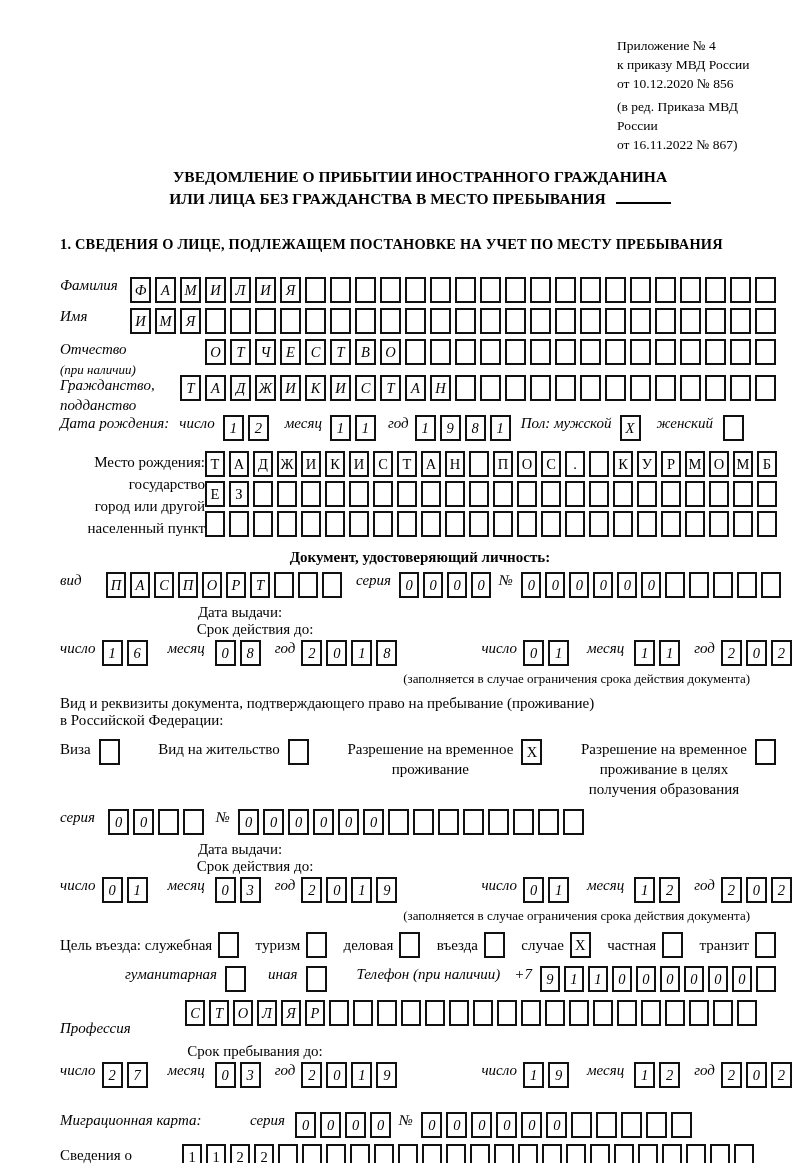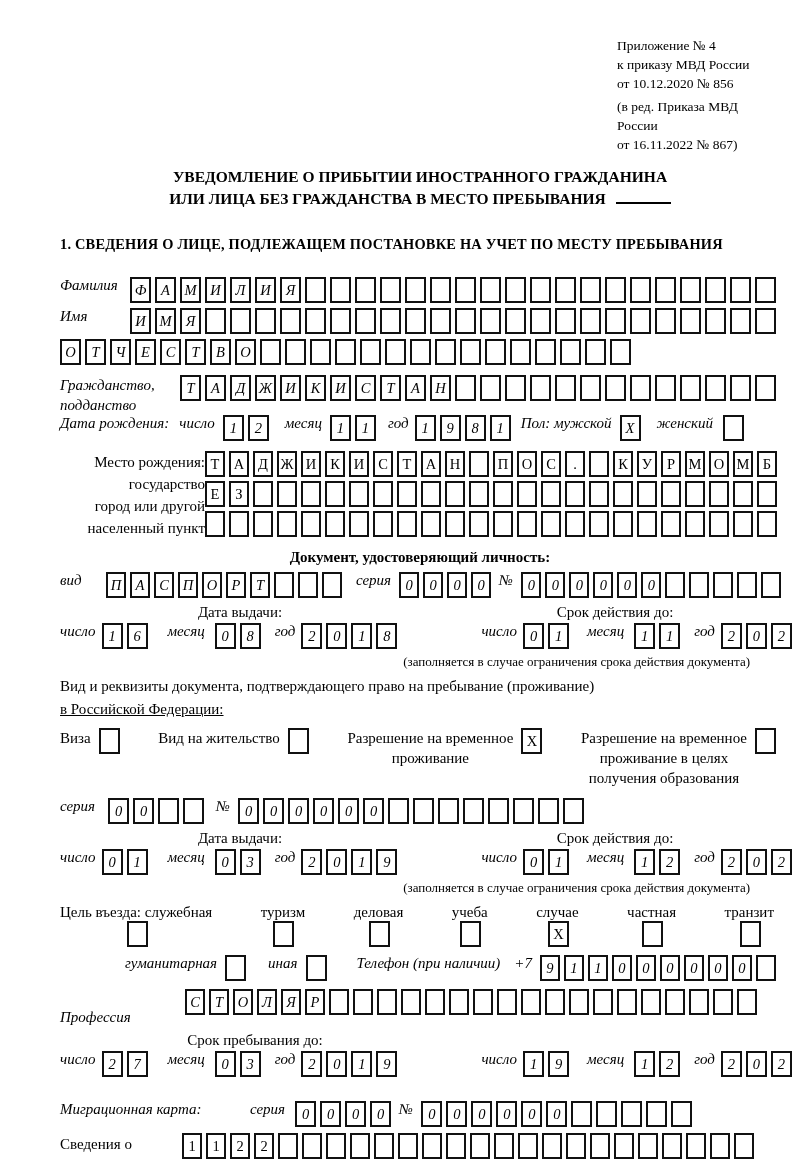--- a/index.html
+++ b/index.html
@@ -24,31 +24,31 @@
     display:flex; align-items:center; justify-content:center;
     font-size:14.5px; flex:0 0 auto;
   }
   .tight .cell { width:20px; margin-right:4px; }
   .row { display:flex; align-items:flex-start; margin-bottom:5px;font-style:italic; }
   .row .label { flex:0 0 auto; }
   .lbl2 { line-height:20px; height:26px; overflow:visible; }
   .w70 { width:70px; } .w120 { width:120px; } .w145 { width:145px; } .w125 { width:125px;margin-top:20px; }
   .mt { margin-top:12px; }
   .center-b { text-align:center; font-weight:bold; margin:8px 0 6px 0; }
-  .dlbl { display:flex; font-size:15px; margin-top:6px; }
+  .dlbl { display:flex; font-size:15px; margin-top:6px;flex-direction:column; }
   .dlbl .l { width:360px; text-align:center; }
   .dlbl .r { width:330px; text-align:center; margin-left:30px; }
   .note-r { font-size:13px; text-align:right; padding-right:30px; margin:2px 0 8px 0; }
   .smalltext { font-size:13px; }
   .chk4 { display:flex; align-items:flex-start; justify-content:space-between; margin-top:10px; margin-bottom:8px; }
   .chk4 .opt { display:flex; align-items:flex-start; }
   .chk4 .opt .txt { margin-right:8px; line-height:20px; }
   .chk4 .opt .txt.c { text-align:center; }
   .purpose { display:flex; align-items:center; justify-content:space-between; margin-top:8px; }
-  .purpose .opt { display:flex; align-items:center;flex-direction:column; }
+  .purpose .opt { display:flex; align-items:center; }
   .purpose .opt .txt { margin-right:6px; }
   .reps { display:flex; align-items:flex-start; margin-top:6px; }
   .reps .lblcol { width:122px; line-height:22px; flex:0 0 auto; }
   .reps .boxcol .cells { margin-bottom:5px; }
   .bp { display:flex; align-items:flex-start; margin-top:10px; }
   .bp .lblcol { width:145px; line-height:22px; flex:0 0 auto;text-align:right; }
   .bp .boxcol .cells { margin-bottom:4px; }
 </style>
 </head>
 <body>
@@ -129,20 +129,24 @@
         <span class="cell"></span>
         <span class="cell"></span>
         <span class="cell"></span>
         <span class="cell"></span>
         <span class="cell"></span>
         <span class="cell"></span>
       </span>
   </div>
 
   <div class="row" style="margin-bottom:10px;">
+    <span class="label w145 lbl2">
+      <span>Отчество</span><br>
+      <span class="smalltext">(при наличии)</span>
+    </span>
     <span class="cells">
         <span class="cell filled">О</span>
         <span class="cell filled">Т</span>
         <span class="cell filled">Ч</span>
         <span class="cell filled">Е</span>
         <span class="cell filled">С</span>
         <span class="cell filled">Т</span>
         <span class="cell filled">В</span>
         <span class="cell filled">О</span>
         <span class="cell"></span>
@@ -386,21 +390,21 @@
     <span style="margin:0 6px 0 10px;">год</span>
     <span class="cells">
         <span class="cell filled">2</span>
         <span class="cell filled">0</span>
         <span class="cell filled">2</span>
       </span>
   </div>
   <div class="note-r">(заполняется в случае ограничения срока действия документа)</div>
 
   <div style="margin-top:4px;">Вид и реквизиты документа, подтверждающего право на пребывание (проживание)</div>
-  <div style="margin-top:6px;text-decoration:underline;">в Российской Федерации:</div>
+  <div style="margin-top:0;">в Российской Федерации:</div>
   <div class="chk4">
     <span class="opt">
       <span class="txt">Виза</span>
       <span class="cells">
           <span class="cell"></span>
         </span>
     </span>
     <span class="opt">
       <span class="txt">Вид на жительство</span>
       <span class="cells">
@@ -508,21 +512,21 @@
           <span class="cell"></span>
         </span>
       </span>
     <span class="opt">
         <span class="txt">деловая</span>
       <span class="cells">
           <span class="cell"></span>
         </span>
       </span>
     <span class="opt">
-        <span class="txt">учеба</span>
+        <span class="txt">въезда</span>
       <span class="cells">
           <span class="cell"></span>
         </span>
       </span>
     <span class="opt">
         <span class="txt">случае</span>
       <span class="cells">
           <span class="cell filled">X</span>
         </span>
       </span>

